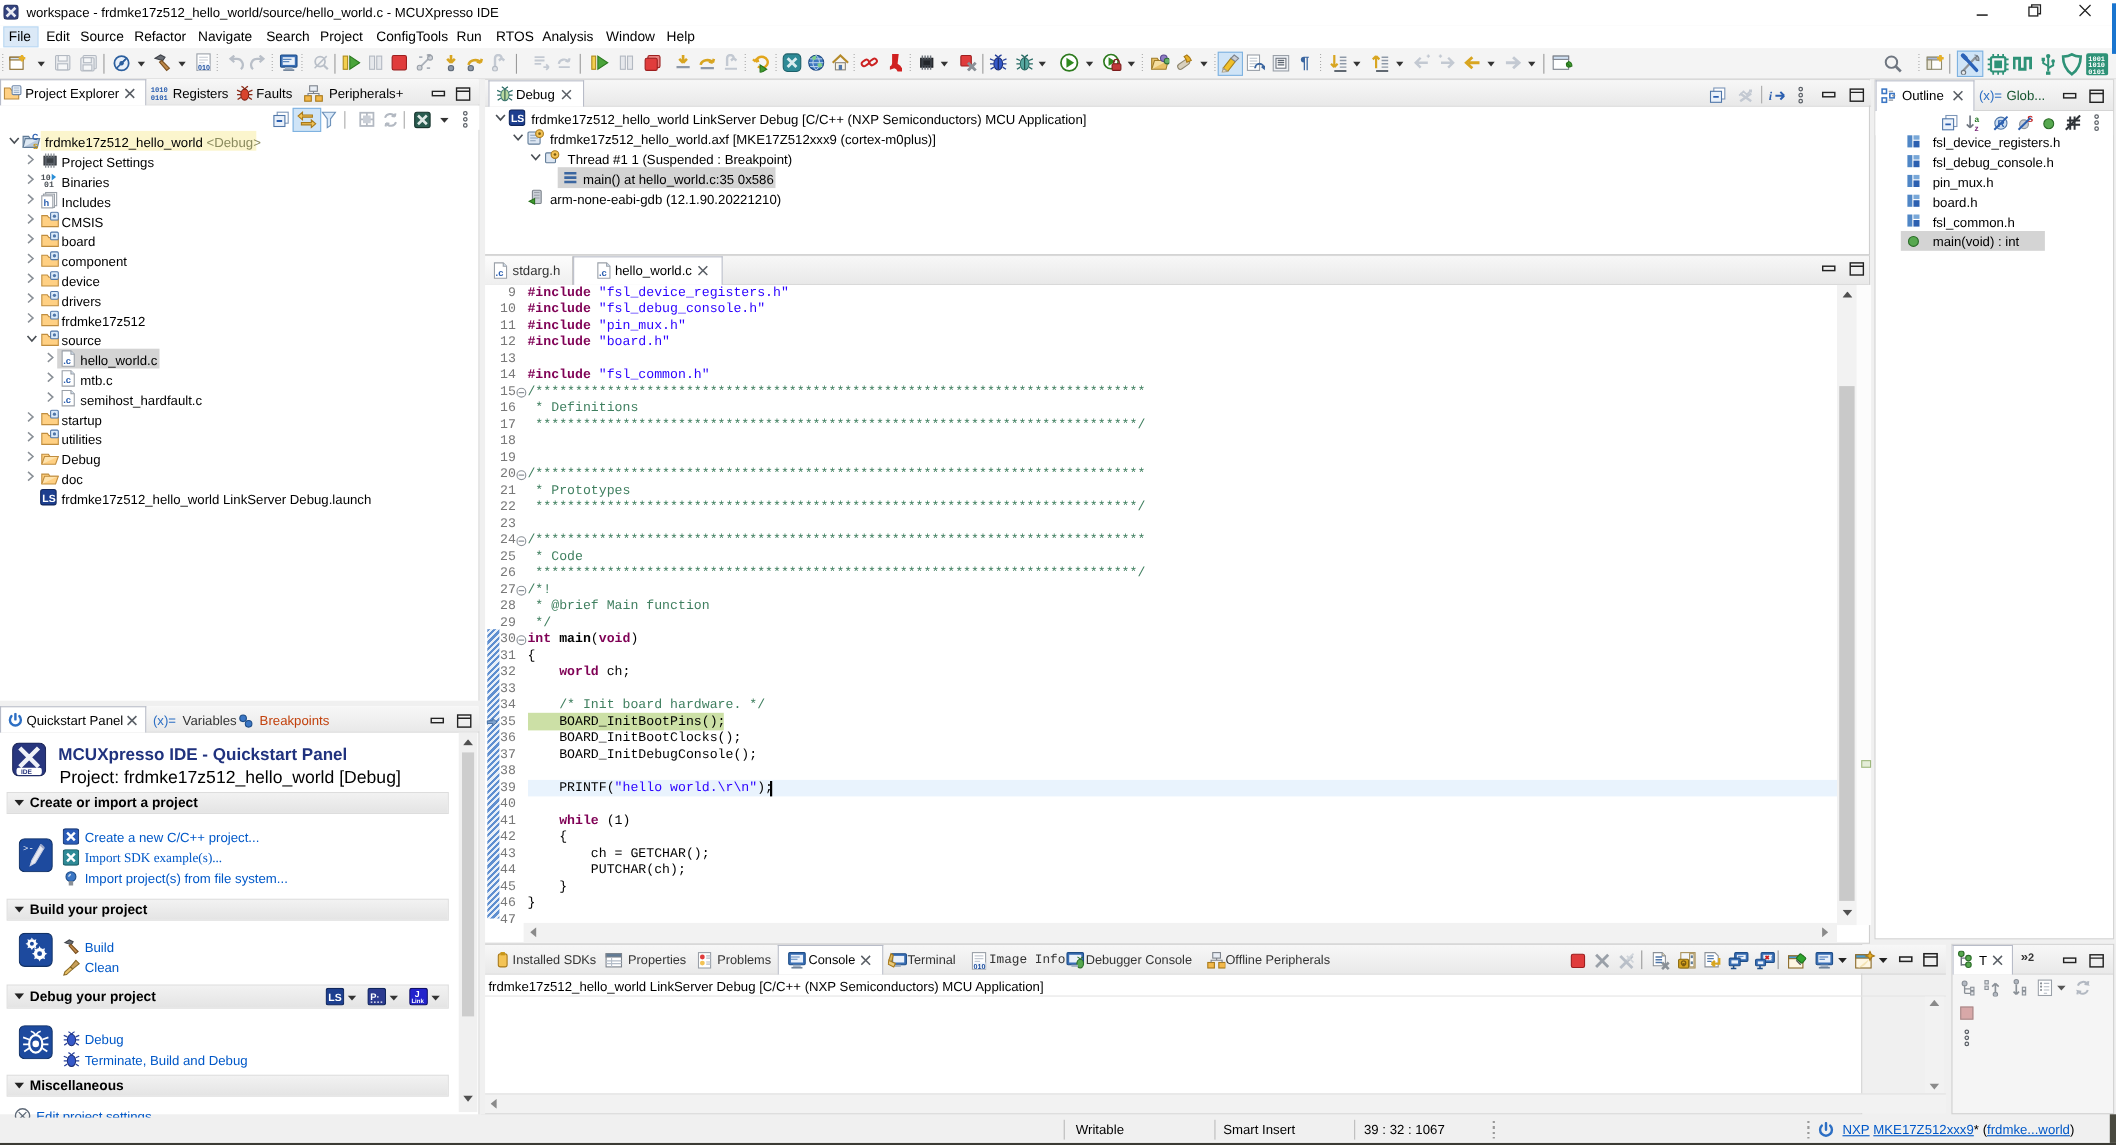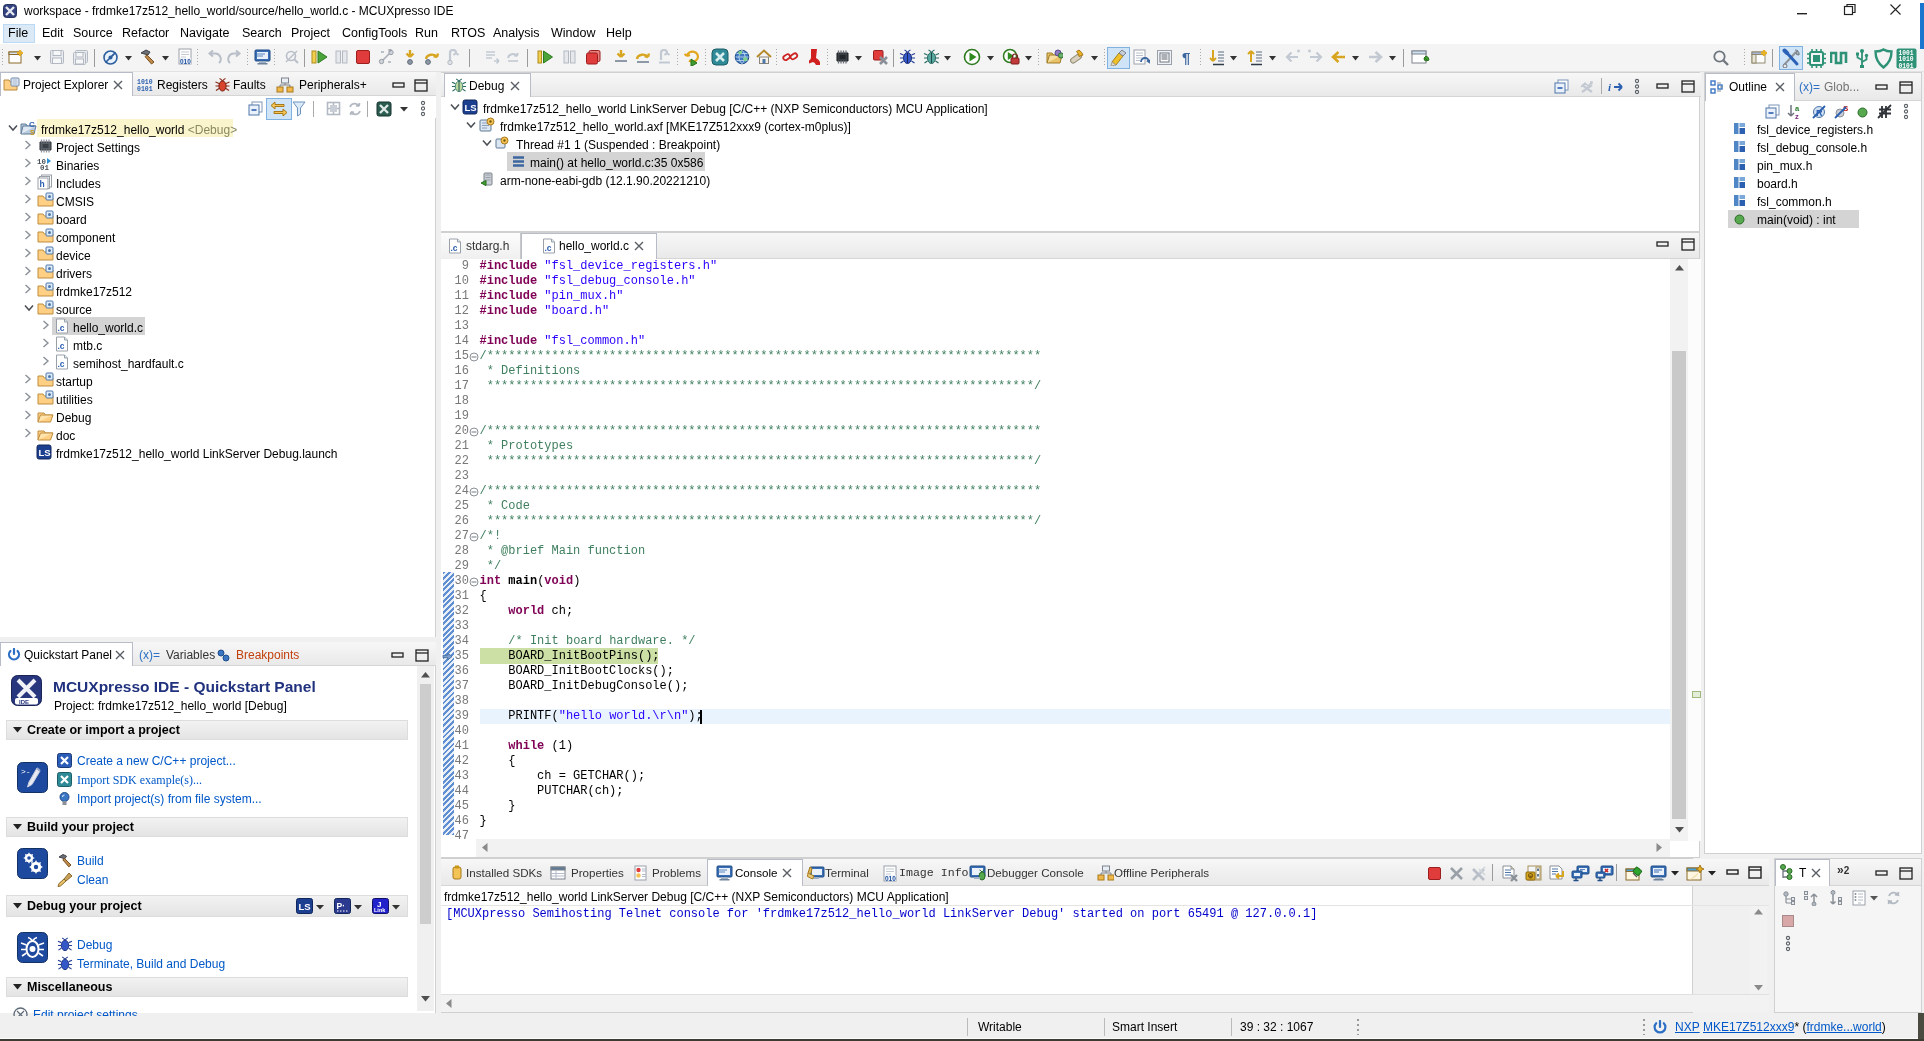--- a/index.html
+++ b/index.html
@@ -708,21 +708,21 @@
       <path d="M1 4 h12" stroke="#222" stroke-width="1.3"></path>
     </svg>
 
   <svg class="abs" style="left:11px;top:33px" width="31" height="31" viewBox="0 0 31 31">
       <rect x="0.5" y="0.5" width="30" height="30" rx="6" fill="#28367e" stroke="#1a2456"></rect>
       <path d="M7 5 L24 22 M24 5 L7 22" stroke="#f0f2f8" stroke-width="4"></path>
       <rect x="4" y="23" width="23" height="6.5" rx="2" fill="#fff"></rect>
       <text x="8" y="29" font-size="6" font-weight="bold" fill="#28367e" font-family="Liberation Sans">IDE</text>
     </svg>
   <div class="abs" style="left:53px;top:36px;font-size:15.5px;font-weight:bold;color:#20327e;">MCUXpresso IDE - Quickstart Panel</div>
-  <div class="abs" style="left:54px;top:57px;font-size:12px;">Project: frdmke17z512_hello_world [Debug]</div>
+  <div class="abs" style="left:54px;top:57px;font-size:16px;">Project: frdmke17z512_hello_world [Debug]</div>
 
   <div class="abs" style="left:6px;top:78px;width:402px;height:20px;background:linear-gradient(#f2f2f2,#e4e4e4);border:1px solid #ddd;"></div>
   <svg class="abs" style="left:13px;top:85px" width="9" height="6">
       <path d="M0 0 h9 l-4.5 5.5z" fill="#222"></path>
     </svg>
   <div class="abs" style="left:27px;top:81px;font-weight:bold;font-size:12.5px;">Create or import a project</div>
   <svg class="abs" style="left:17px;top:120px" width="31" height="31" viewBox="0 0 31 31">
       <rect x="0.5" y="0.5" width="30" height="30" rx="5" fill="#1d4a9e" stroke="#123266"></rect>
       <text x="4" y="12" font-size="8" fill="#fff" font-family="Liberation Mono">&gt;-</text>
       <path d="M20 6 L12 20 l-1.5 5 l4.5 -2.5 L23 9 z" fill="#e8eaf2" stroke="#c8cde0"></path>
@@ -1221,21 +1221,20 @@
       <rect x="1" y="1" width="11" height="4" fill="none" stroke="#222" stroke-width="1.4"></rect>
     </svg>
   <svg class="abs" style="left:1310px;top:7px" width="14" height="13" viewBox="0 0 14 13">
       <rect x="1" y="1" width="12" height="11" fill="none" stroke="#222" stroke-width="1.4"></rect>
       <path d="M1 4 h12" stroke="#222" stroke-width="1.4"></path>
     </svg>
 
   <div class="abs" style="left:6px;top:31px;">frdmke17z512_hello_world LinkServer Debug [C/C++ (NXP Semiconductors) MCU Application]</div>
   <div class="abs" style="left:0;top:46px;width:1331px;height:1px;background:#e4e4e4;"></div>
 
-  <div class="abs mono" style="left:8px;top:48px;font-size:12px;color:#0000cc;">[MCUXpresso Semihosting Telnet console for 'frdmke17z512_hello_world LinkServer Debug' started on port 65491 @ 127.0.0.1]</div>
 
   <div class="abs" style="left:1312px;top:47px;width:17px;height:88px;background:#f2f2f2;"></div>
   <svg class="abs" style="left:1316px;top:50px" width="9" height="6">
       <path d="M4.5 0 L9 5.5 H0 z" fill="#8a8a8a"></path>
     </svg>
   <svg class="abs" style="left:1316px;top:126px" width="9" height="6">
       <path d="M4.5 5.5 L9 0 H0 z" fill="#8a8a8a"></path>
     </svg>
   <div class="abs" style="left:0;top:135px;width:1331px;height:18px;background:#f2f2f2;border-top:1px solid #e0e0e0;"></div>
   <svg class="abs" style="left:8px;top:140px" width="6" height="9">
@@ -1250,21 +1249,21 @@
       <rect x="1" y="1" width="4" height="4" fill="#fff" stroke="#3b76c4" stroke-width="1.4"></rect>
       <rect x="1" y="9" width="4" height="4" fill="#fff" stroke="#3b76c4" stroke-width="1.4"></rect>
       <rect x="8" y="5" width="4" height="4" fill="#fff" stroke="#3b76c4" stroke-width="1.4"></rect>
       <path d="M7 3 h4 M7 11 h4 M10 7 h3" stroke="#8a9097" stroke-width="1"></path>
     </svg>
   <div class="abs" style="left:24px;top:7px;">Outline</div>
   <svg class="abs" style="left:70px;top:9px" width="10" height="10">
       <path d="M1 1 L9 9 M9 1 L1 9" stroke="#5a5f66" stroke-width="1.4"></path>
     </svg>
   <div class="abs" style="left:94px;top:7px;color:#2d6fc4;">(x)=</div>
-  <div class="abs" style="left:119px;top:7px;color:#737373;">Glob...</div>
+  <div class="abs" style="left:119px;top:7px;color:#14532d;">Glob...</div>
   <svg class="abs" style="left:170px;top:11px" width="14" height="7">
       <rect x="1" y="1" width="11" height="4" fill="none" stroke="#222" stroke-width="1.3"></rect>
     </svg>
   <svg class="abs" style="left:194px;top:8px" width="14" height="13" viewBox="0 0 14 13">
       <rect x="1" y="1" width="12" height="11" fill="none" stroke="#222" stroke-width="1.3"></rect>
       <path d="M1 4 h12" stroke="#222" stroke-width="1.3"></path>
     </svg>
 
   <div class="abs" style="left:0;top:28px;width:216px;height:22px;background:#fff;"></div>
   <svg class="abs" style="left:60px;top:31px" width="16" height="16" viewBox="0 0 16 16">

